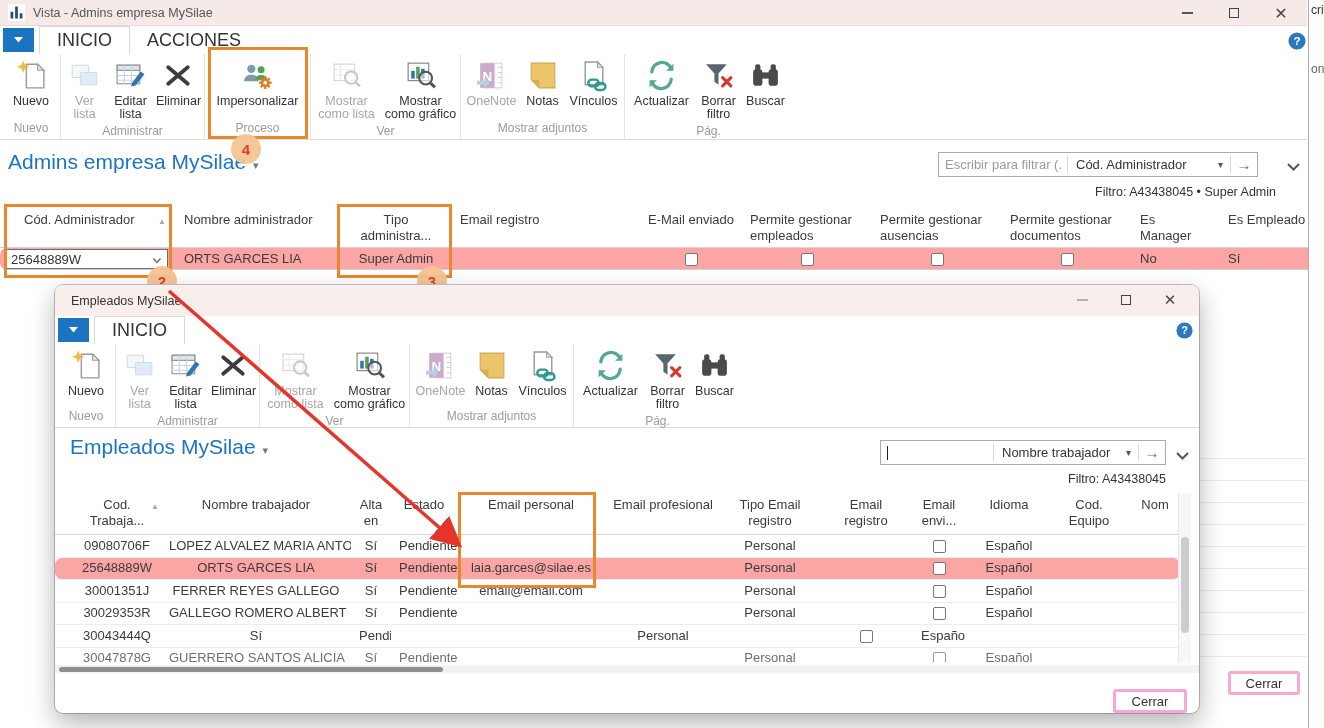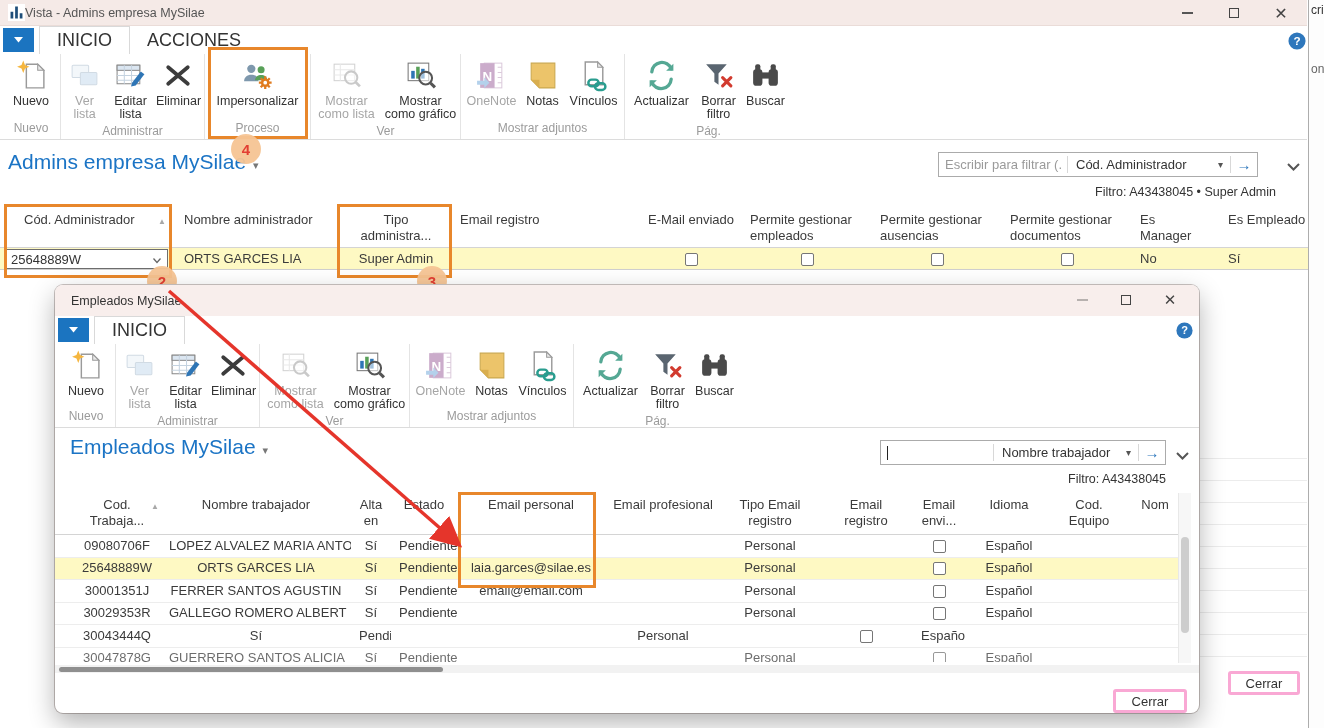--- a/index.html
+++ b/index.html
@@ -2,21 +2,21 @@
 <html><head>
 <meta charset="utf-8">
 <style>
   * { margin:0; padding:0; box-sizing:border-box; }
   html,body { width:1324px; height:728px; overflow:hidden; }
   body { font-family:"Liberation Sans","DejaVu Sans",sans-serif; background:#fff; position:relative; }
   .screen { position:absolute; inset:0; width:1324px; height:728px; background:#fff; }
 
   
   .titlebar { position:absolute; left:0; top:0; right:0; height:26px; background:#f5eae7; display:flex; align-items:center; border-bottom:1px solid #eadcd8; }
-  .titlebar .ttext { font-size:12.5px; color:#555; margin-left:0; }
+  .titlebar .ttext { font-size:12.5px; color:#555; margin-left:8px; }
   .appicon { width:17px; height:17px; margin-left:8px; flex:none; }
   .winbtns { position:absolute; top:0; height:26px; display:flex; align-items:center; }
   .wbtn { width:34px; height:26px; display:flex; align-items:center; justify-content:center; color:#444; font-size:13px; }
   .wbtn .minbar { width:11px; height:1.5px; background:#555; }
   .wbtn .maxbox { width:10px; height:10px; border:1.5px solid #444; }
 
   .tabstrip { position:absolute; left:0; right:0; height:28px; background:#fff; }
   .appmenu { position:absolute; left:3px; top:2px; width:31px; height:24px; background:#1b74c0; display:flex; align-items:center; justify-content:center; }
   .tabs { position:absolute; left:39px; top:0; height:28px; display:flex; }
   .tab { padding:0 17px; font-size:18px; color:#333; display:flex; align-items:center;text-align:right; }
@@ -46,21 +46,21 @@
   .fb-caret { font-size:10px; color:#555; padding-right:7px; }
   .fb-go { width:26px; text-align:center; color:#2e77bc; font-size:15px; font-weight:bold; }
   .expand-chevron { position:absolute; width:15px; height:10px; }
   .filter-status { position:absolute; font-size:12.5px; color:#333; white-space:nowrap; }
 
   
   .thead { position:absolute; display:grid; align-items:start; border-bottom:1px solid #d4d4d4; background:#fff; }
   .thead .h { font-size:13px; color:#3b3b3b; padding:4px 8px 0 8px; line-height:16px; position:relative; }
   .trow { display:grid; align-items:center; font-size:13px; color:#3b3b3b; background:#fff; border-bottom:1px solid #ededed; }
   .trow .c { padding:0 8px; white-space:nowrap; overflow:hidden; line-height:22px; }
-  .trow.selected { background:#fef9c3; }
+  .trow.selected { background:#fca5a5;border-radius:7px; }
   .cb { display:inline-block; width:13px; height:13px; border:1px solid #767676; border-radius:2px; background:#fff; vertical-align:middle; }
   .ccenter { text-align:center; }
   .sortmark { position:absolute; top:6px; font-size:8px; color:#a8a8a8; }
 
   
   .mainhead, .mainrow { grid-template-columns:160px 164px 112px 188px 102px 130px 130px 130px 78px 114px; padding-left:16px; }
   .mainhead .h3, .mainrow .c3 { text-align:center; }
   .mainhead .h5 { text-align:right; }
   .mainrow .c10 { padding-left:18px; }
 
@@ -635,21 +635,21 @@
           <span class="c"></span>
           <span class="c">Personal</span>
           <span class="c"></span>
           <span class="c ccenter"><span class="cb"></span></span>
           <span class="c">Español</span>
           <span class="c"></span>
           <span class="c"></span>
       </div>
       <div class="trow modrow" style="height:22.5px;">
         <span class="c">30001351J</span>
-          <span class="c">FERRER SANTOS AGUSTIN</span>
+          <span class="c">FERRER REYES GALLEGO</span>
           <span class="c">Sí</span>
           <span class="c">Pendiente</span>
           <span class="c">email@email.com</span>
           <span class="c"></span>
           <span class="c">Personal</span>
           <span class="c"></span>
           <span class="c ccenter"><span class="cb"></span></span>
           <span class="c">Español</span>
           <span class="c"></span>
           <span class="c"></span>

